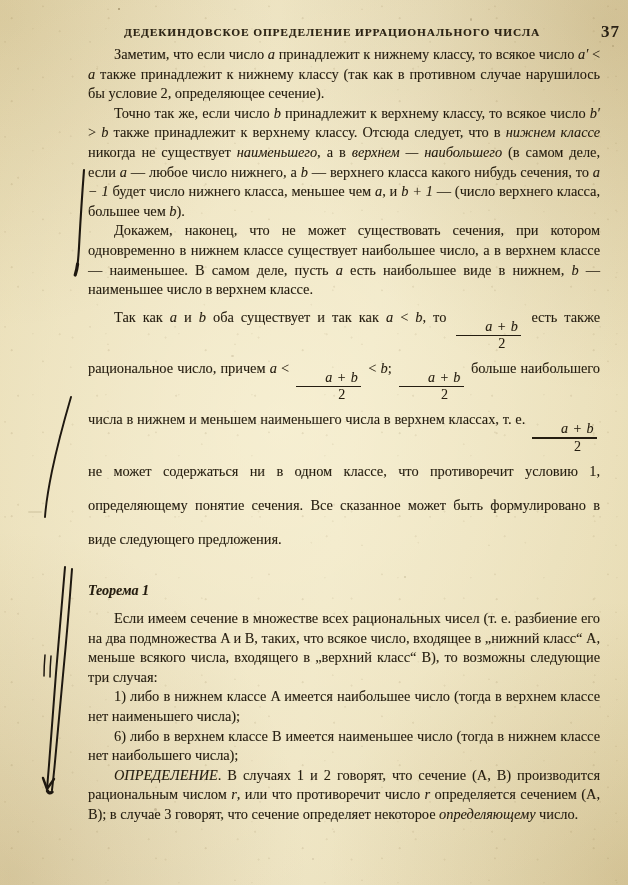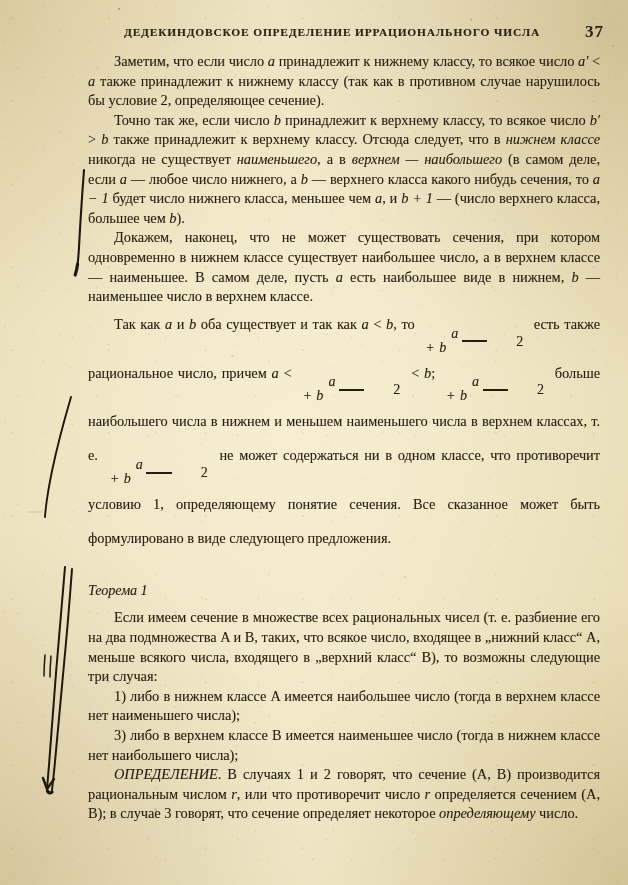--- a/index.html
+++ b/index.html
@@ -46,41 +46,41 @@
     position:absolute;left:0;top:26px;width:628px;
     display:flex;align-items:baseline;
   }
   .head-title{
     flex:0 0 auto;margin-left:96px;
     font-size:11.3px;letter-spacing:.9px;font-weight:700;
     color:#2b2315;white-space:nowrap;
     text-shadow:.4px .25px 0 rgba(60,45,20,.35);
   }
   .head-folio{
-    position:absolute;right:52px;top:-4px;
+    position:absolute;right:36px;top:-4px;
     font-size:17px;font-weight:700;color:#2a2216;letter-spacing:1px;
   }
 
   
   .body{
-    position:absolute;left:60px;top:52px;width:512px;
+    position:absolute;left:60px;top:45px;width:512px;
     font-size:14.3px;line-height:19.6px;text-align:justify;
     color:#241d11;
     text-shadow:.35px .2px 0 rgba(70,52,22,.30);
   }
   p{margin:0;}
   p.ind{text-indent:26px;}
   .i{font-style:italic;}
-  .bi{font-style:italic;font-weight:400;}
+  .bi{font-style:italic;font-weight:700;}
   .mv{font-style:italic;font-family:"Liberation Serif",serif;}
   .gap{height:19.6px;}
 
   
   .frac{
-    display:inline-flex;flex-direction:row;align-items:center;
+    display:inline-flex;flex-direction:column;align-items:center;
     vertical-align:-0.62em;margin:0 3px;line-height:1;
     font-style:italic;
   }
   .frac .num{font-size:14px;padding:0 3px 1px;letter-spacing:.5px;}
   .frac .den{font-size:14px;padding:1px 3px 0;font-style:normal;}
   .frac .bar{display:block;width:100%;height:1.5px;background:#241d11;}
   .tallline{line-height:34px;}
 
   .thm-label{margin-top:6px;font-size:14px;}
   .thm-body{}
@@ -141,21 +141,21 @@
 
       <div class="gap"></div>
 
       <p class="bi thm-label">Теорема 1</p>
 
       <div style="height:8px;"></div>
 
       <p class="ind thm-body">Если имеем сечение в множестве всех рациональных чисел (т. е. разбиение его на два подмножества A и B, таких, что всякое число, входящее в „нижний класс“ A, меньше всякого числа, входящего в „верхний класс“ B), то возможны следующие три случая:</p>
 
       <p class="ind">1) либо в нижнем классе A имеется наибольшее число (тогда в верхнем классе нет наименьшего числа);</p>
-      <p class="ind">3) либо в верхнем классе B имеется наименьшее число (тогда в нижнем классе нет наибольшего числа);</p>
+      <p class="ind">6) либо в верхнем классе B имеется наименьшее число (тогда в нижнем классе нет наибольшего числа);</p>
 
       <p class="ind"><span class="i">ОПРЕДЕЛЕНИЕ</span><span>. В случаях 1 и 2 говорят, что сечение (A, B) производится рациональным числом </span><span class="mv">r</span><span>, или что противоречит число </span><span class="mv">r</span><span> определяется сечением (A, B); в случае 3 говорят, что сечение определяет некоторое </span><span class="i">определяющему</span><span> число.</span></p>
 
     </div>
 
     <div class="pen" style="left:0;top:168px;">
       <svg width="70" height="150" viewBox="0 0 70 150">
         <path d="M56,2 C54.2,26 52.6,50 51.4,72 C50.9,82 50.4,90 49.6,96" stroke="#1e1810" stroke-width="2.1" fill="none" stroke-linecap="round"></path>
         <path d="M49.6,96 C49,101 48.2,104 47.2,107" stroke="#1e1810" stroke-width="3.2" fill="none" stroke-linecap="round"></path>
       </svg>

